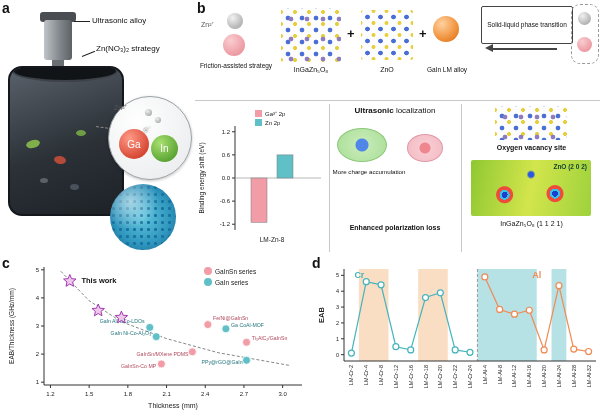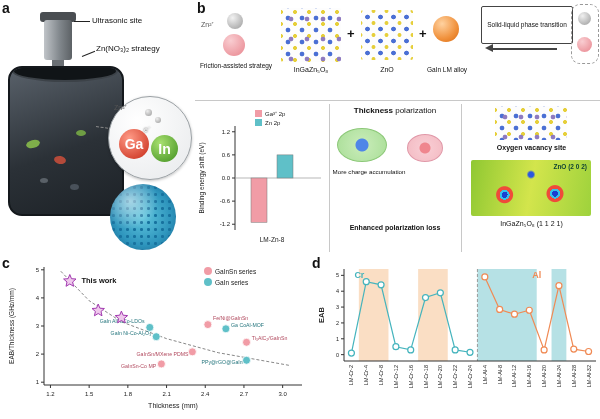--- a/index.html
+++ b/index.html
@@ -5,21 +5,21 @@
   html,body{margin:0;padding:0;background:#fff;}
   .figure{position:relative;width:600px;height:419px;background:#fff;overflow:hidden;
           font-family:"Liberation Sans",sans-serif;color:#111;}
   .panel{position:absolute;}
   .plabel{position:absolute;left:2px;top:0;font-size:14px;font-weight:bold;z-index:5;}
   .abs{position:absolute;}
   .ann{position:absolute;font-size:8px;white-space:nowrap;color:#111;}
   .leader{position:absolute;background:#222;height:1px;transform-origin:left center;}
   .sph{position:absolute;border-radius:50%;}
   .sph span{position:absolute;left:0;top:0;width:100%;height:100%;display:flex;align-items:center;justify-content:center;
-            color:#fff;font-weight:bold;font-size:14px;}
+            color:#fff;font-weight:normal;font-size:10px;}
   
   .pump-cap{position:absolute;left:40px;top:12px;width:36px;height:10px;background:#4a4e52;border-radius:3px;}
   .pump-body{position:absolute;left:44px;top:20px;width:28px;height:40px;border-radius:3px;
              background:linear-gradient(90deg,#c0c4c8,#82888d 55%,#5c6165);}
   .pump-nozzle{position:absolute;left:52px;top:60px;width:12px;height:22px;background:#6a6f74;}
   .vessel{position:absolute;left:8px;top:66px;width:112px;height:146px;border-radius:14px;
           background:linear-gradient(160deg,#59616a,#2b3137 55%,#1d2227);border:2px solid #14181c;overflow:hidden;}
   .vessel-rim{position:absolute;left:2px;top:-8px;width:102px;height:18px;border-radius:50%;
               background:#101417;border:2px solid #3c4248;}
   .dr{position:absolute;border-radius:50%;}
@@ -78,21 +78,21 @@
     <div class="vessel">
       <div class="vessel-rim"></div>
       <span class="dr" style="left:16px;top:72px;width:14px;height:8px;background:#7fae4a;transform:rotate(-15deg);"></span>
       <span class="dr" style="left:44px;top:88px;width:12px;height:8px;background:#b44a3a;transform:rotate(10deg);"></span>
       <span class="dr" style="left:66px;top:62px;width:10px;height:6px;background:#6f9e44;"></span>
       <span class="dr" style="left:30px;top:110px;width:8px;height:5px;background:#5a6168;"></span>
       <span class="dr" style="left:60px;top:116px;width:9px;height:6px;background:#49515a;"></span>
     </div>
 
     <div class="leader" style="left:74px;top:21px;width:16px;"></div>
-    <span class="ann" style="left:92px;top:16px;">Ultrasonic site</span>
+    <span class="ann" style="left:92px;top:16px;">Ultrasonic alloy</span>
 
     <div class="leader" style="left:82px;top:56px;width:14px;transform:rotate(-22deg);"></div>
     <span class="ann" style="left:96px;top:44px;">Zn(NO₃)₂ strategy</span>
 
     <div class="dash-line" style="left:96px;top:126px;width:26px;transform:rotate(8deg);"></div>
 
     <div class="zoom-circle">
       <span class="ann" style="left:5px;top:6px;font-size:7px;color:#555;">Zn²⁺</span>
       <span class="sph" style="left:36px;top:12px;width:7px;height:7px;background:radial-gradient(circle at 35% 30%,#eee,#999);"></span>
       <span class="sph" style="left:46px;top:20px;width:6px;height:6px;background:radial-gradient(circle at 35% 30%,#eee,#999);"></span>
@@ -158,22 +158,22 @@
         <rect x="60" y="6" width="7" height="7" fill="#f19ca6"></rect>
         <text x="70" y="12" font-size="6" fill="#222">Ga³⁺ 2p</text>
         <rect x="82" y="50.888888888888886" width="16" height="23.111111111111114" fill="#5fc0c8" stroke="#777" stroke-width="0.5"></rect>
         <rect x="60" y="15" width="7" height="7" fill="#5fc0c8"></rect>
         <text x="70" y="21" font-size="6" fill="#222">Zn 2p</text>
         <text x="77" y="138" text-anchor="middle" font-size="6.5" fill="#222">LM-Zn-8</text>
       </svg>
 
     <div class="abs" style="left:136px;top:106px;width:128px;height:146px;">
       <div class="small-txt" style="left:0;top:0;width:128px;font-size:8px;">
-        <b>Thickness</b>
-        <span>polarization</span>
+        <b>Ultrasonic</b>
+        <span>localization</span>
       </div>
       <div class="blob-green" style="left:6px;top:22px;"></div>
       <div class="blob-pink" style="left:76px;top:28px;"></div>
       <div class="small-txt" style="left:0px;top:62px;width:76px;font-size:6.2px;">More charge accumulation</div>
       <div class="small-txt" style="left:0;top:118px;width:128px;font-size:7px;font-weight:bold;">Enhanced polarization loss</div>
     </div>
 
     <div class="abs" style="left:268px;top:106px;width:137px;height:146px;">
       <div class="lattice" style="left:32px;top:0;width:72px;height:34px;"></div>
       <div class="small-txt" style="left:0;top:38px;width:137px;font-size:7px;font-weight:bold;">Oxygen vacancy site</div>

